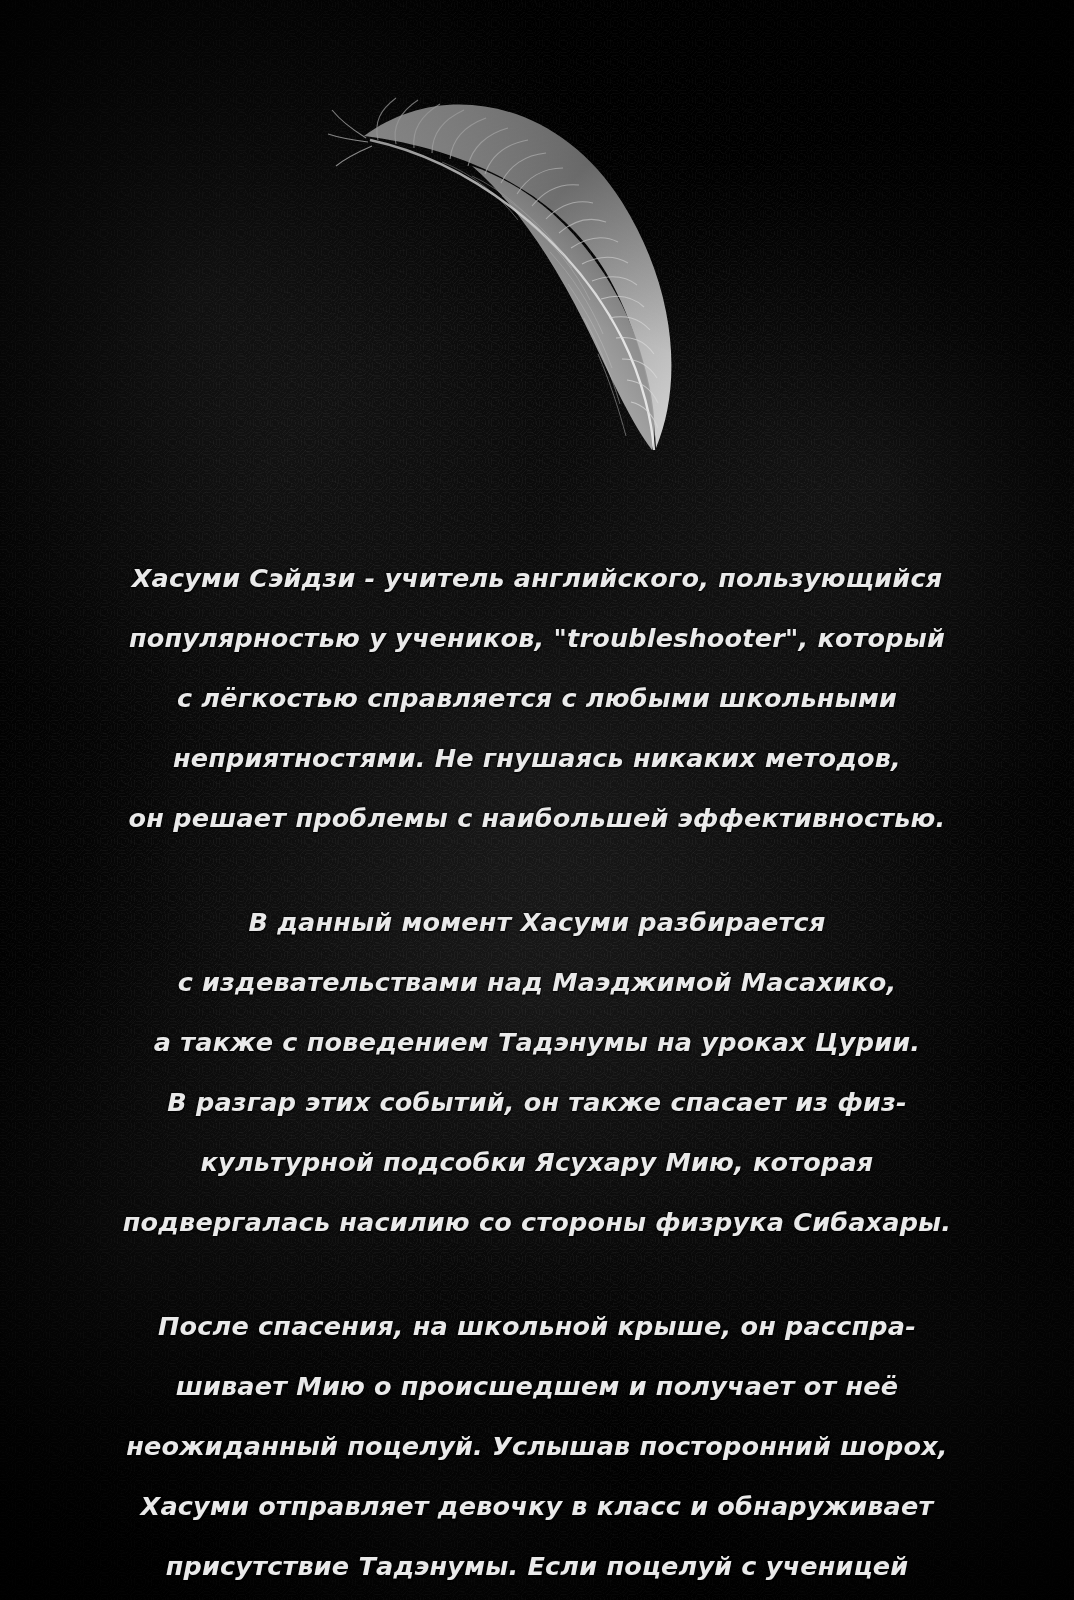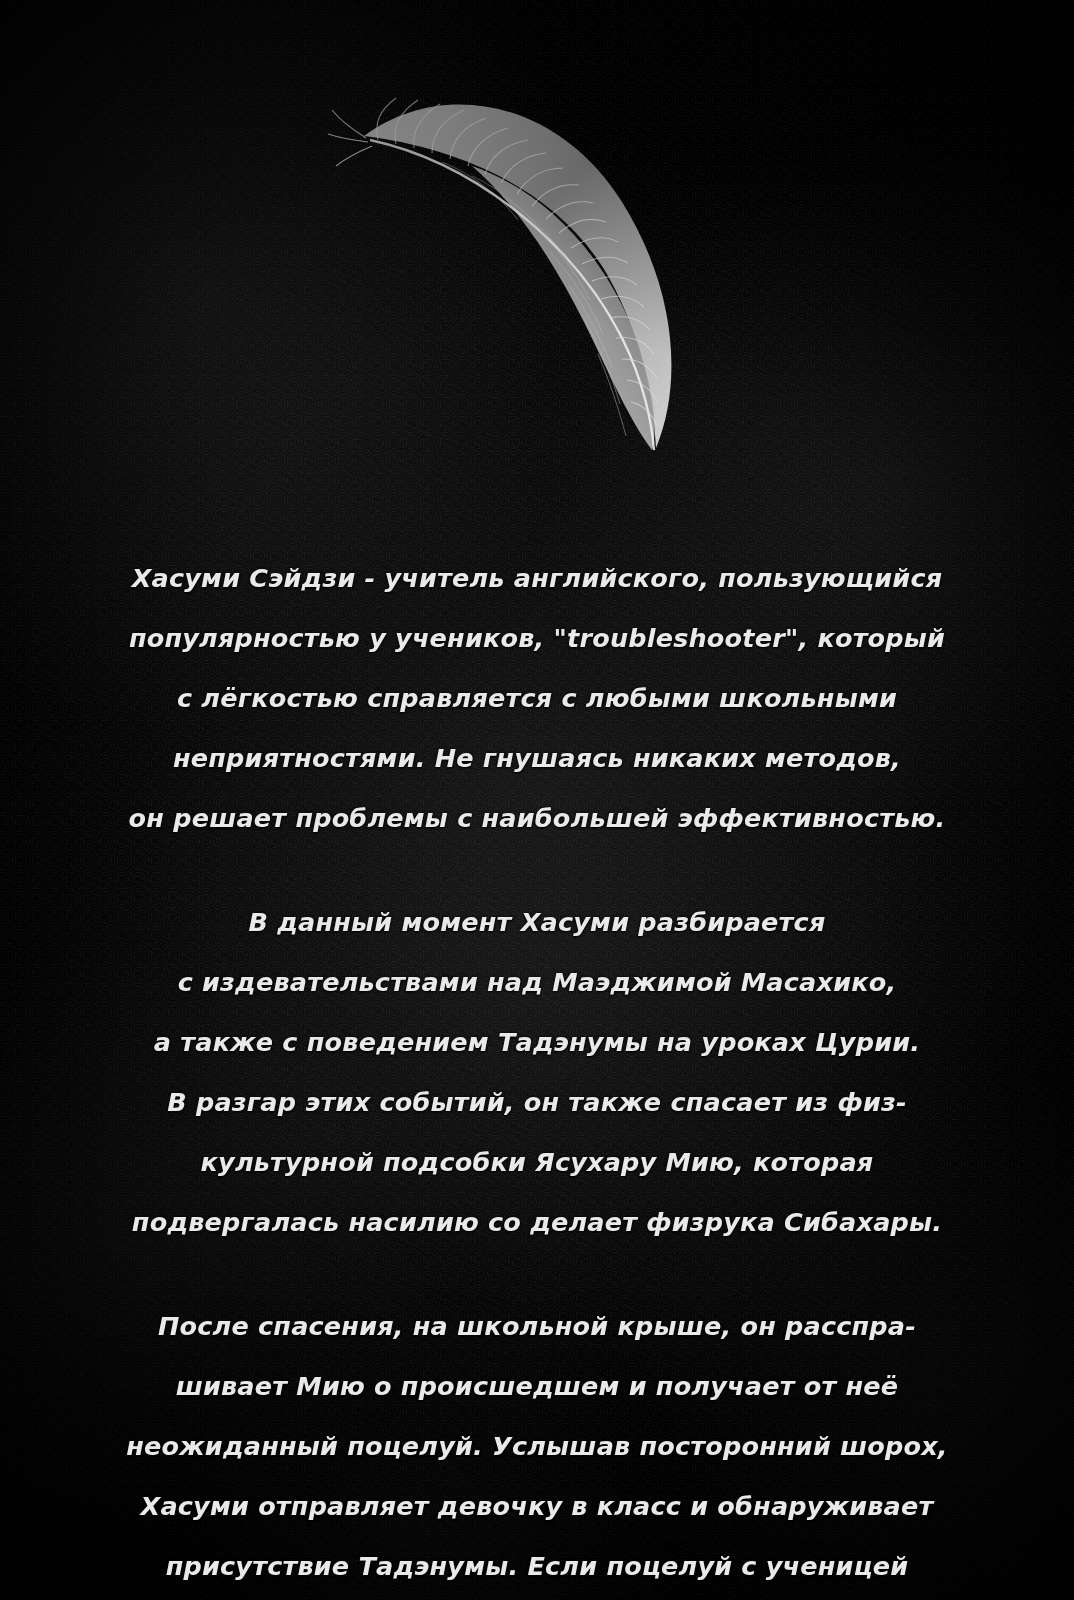--- a/index.html
+++ b/index.html
@@ -179,21 +179,21 @@
     <p>Хасуми Сэйдзи - учитель английского, пользующийся
 популярностью у учеников, "troubleshooter", который
 с лёгкостью справляется с любыми школьными
 неприятностями. Не гнушаясь никаких методов,
 он решает проблемы с наибольшей эффективностью.</p>
     <p>В данный момент Хасуми разбирается
 с издевательствами над Маэджимой Масахико,
 а также с поведением Тадэнумы на уроках Цурии.
 В разгар этих событий, он также спасает из физ-
 культурной подсобки Ясухару Мию, которая
-подвергалась насилию со делает физрука Сибахары.</p>
+подвергалась насилию со стороны физрука Сибахары.</p>
     <p>После спасения, на школьной крыше, он расспра-
 шивает Мию о происшедшем и получает от неё
 неожиданный поцелуй. Услышав посторонний шорох,
 Хасуми отправляет девочку в класс и обнаруживает
 присутствие Тадэнумы. Если поцелуй с ученицей
 будет раскрыт, учителю не избежать дисципли-
 нарного наказания, но Тадэнума делает вид,
 что ничего не слышал и не видел.</p>
   </div>
 

